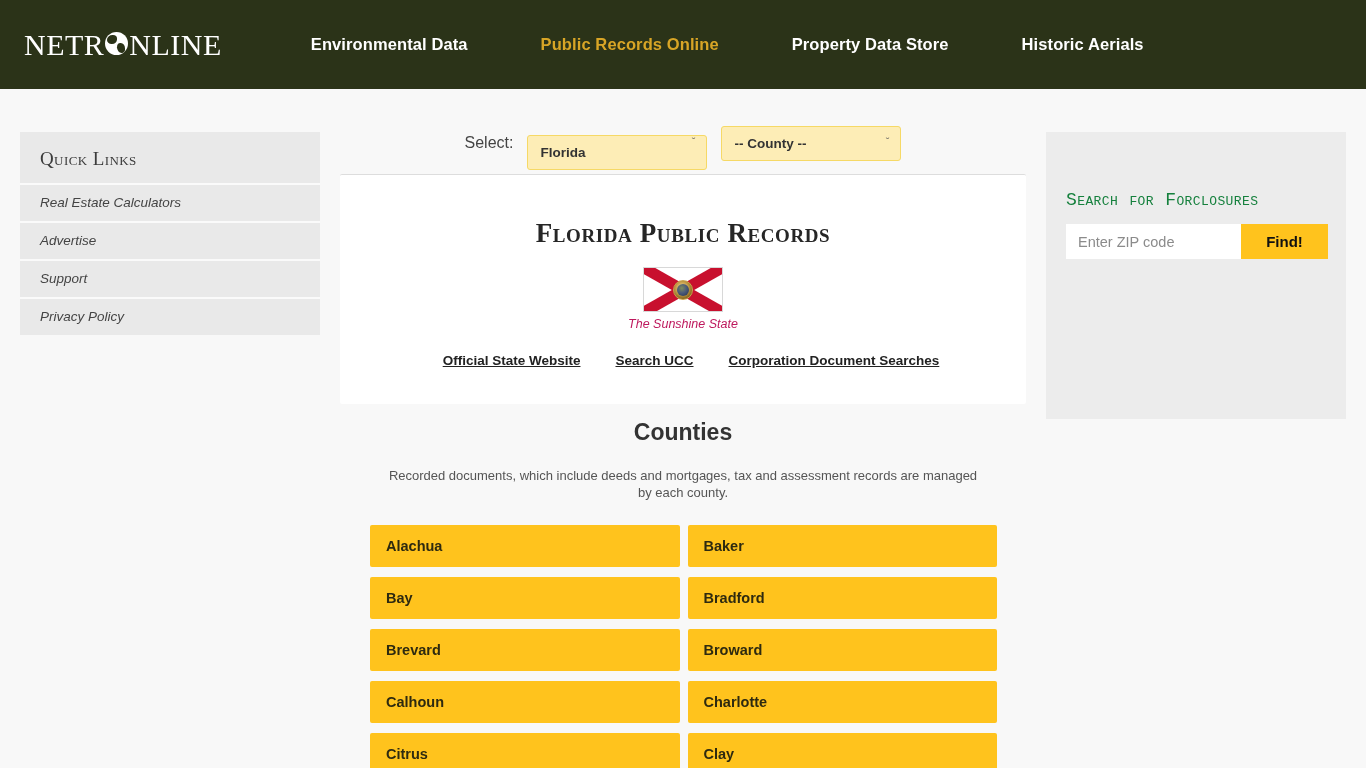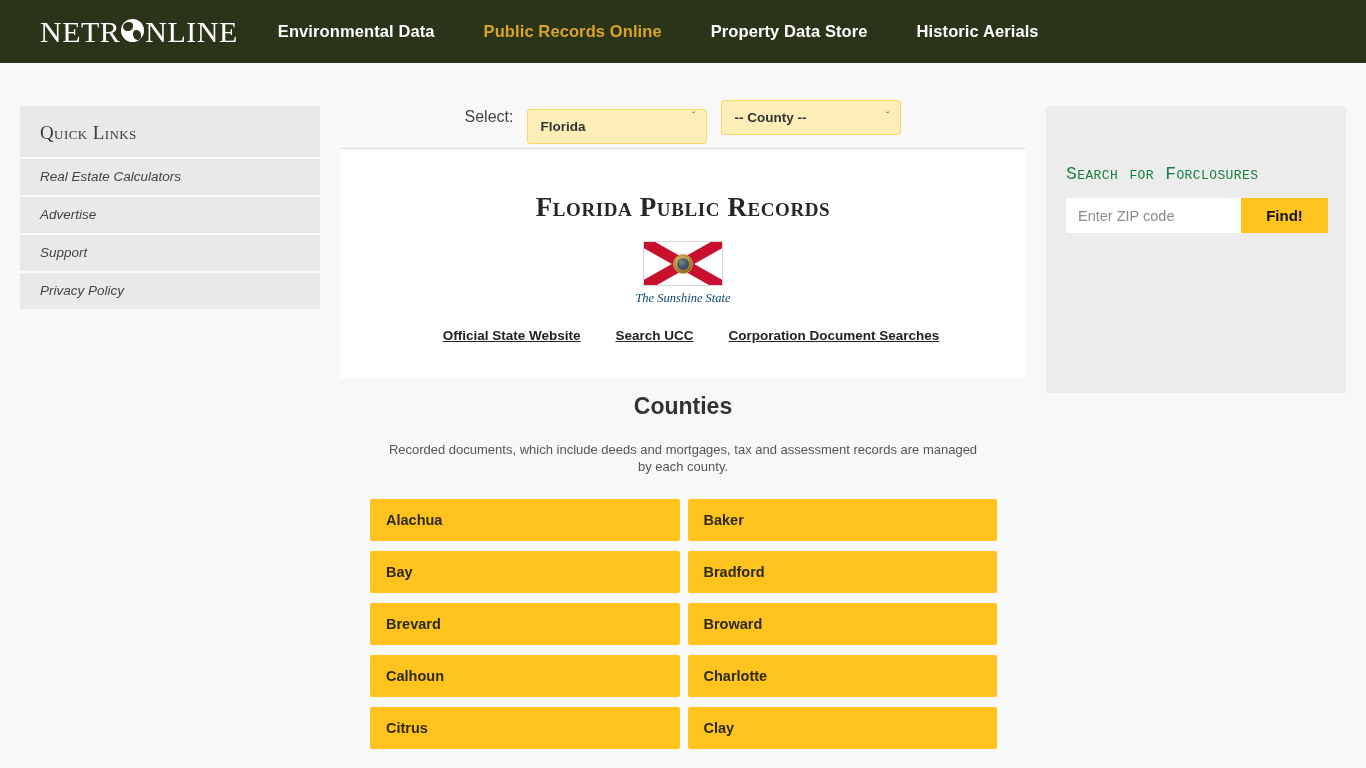--- a/index.html
+++ b/index.html
@@ -7,25 +7,25 @@
   html, body {
     margin: 0; padding: 0;
     width: 1366px; height: 768px;
     overflow: hidden;
     background: #f8f8f8;
     font-family: "Liberation Sans", sans-serif;
   }
 
   
   .header {
-    height: 63px;
+    height: 89px;
     background: #2b3318;
     display: flex;
     align-items: center;
-    padding-left: 40px;
+    padding-left: 24px;
   }
   .logo {
     display: flex;
     align-items: center;
     font-family: "Liberation Serif", serif;
     color: #ffffff;
     font-size: 30px;
     letter-spacing: 0.5px;
     line-height: 1;
     user-select: none;
@@ -55,22 +55,22 @@
     content: "";
     position: absolute;
     right: 3px; bottom: 2px;
     width: 8px; height: 10px;
     border-radius: 45% 55% 40% 60%;
     background: #2b3318;
   }
   .nav {
     display: flex;
     align-items: flex-start;
-    margin-left: 40px;
-    gap: 49px;
+    margin-left: 89px;
+    gap: 73px;
   }
   .nav a {
     color: #ffffff;
     text-decoration: none;
     font-size: 16.5px;
     font-weight: 600;
     letter-spacing: 0.1px;
     cursor: pointer;
   }
   .nav a.active { color: #d8a526; }
@@ -197,23 +197,22 @@
     content: "";
     position: absolute;
     left: 3px; top: 3px;
     width: 12px; height: 12px;
     border-radius: 50%;
     background: radial-gradient(circle at 40% 35%, #7e8c5a 0%, #4a5a7a 45%, #23304a 100%);
   }
   .flag-caption {
     font-size: 12.5px;
     font-style: italic;
-    color: #0c4a6e;
+    color: #be185d;
     margin-top: 5px;
-    font-family: Liberation Serif, serif;
   }
   .card-links {
     margin-top: 22px;
     display: flex;
     justify-content: center;
     gap: 19px;
   }
   .card-links a {
     color: #222222;
     font-size: 13.5px;

